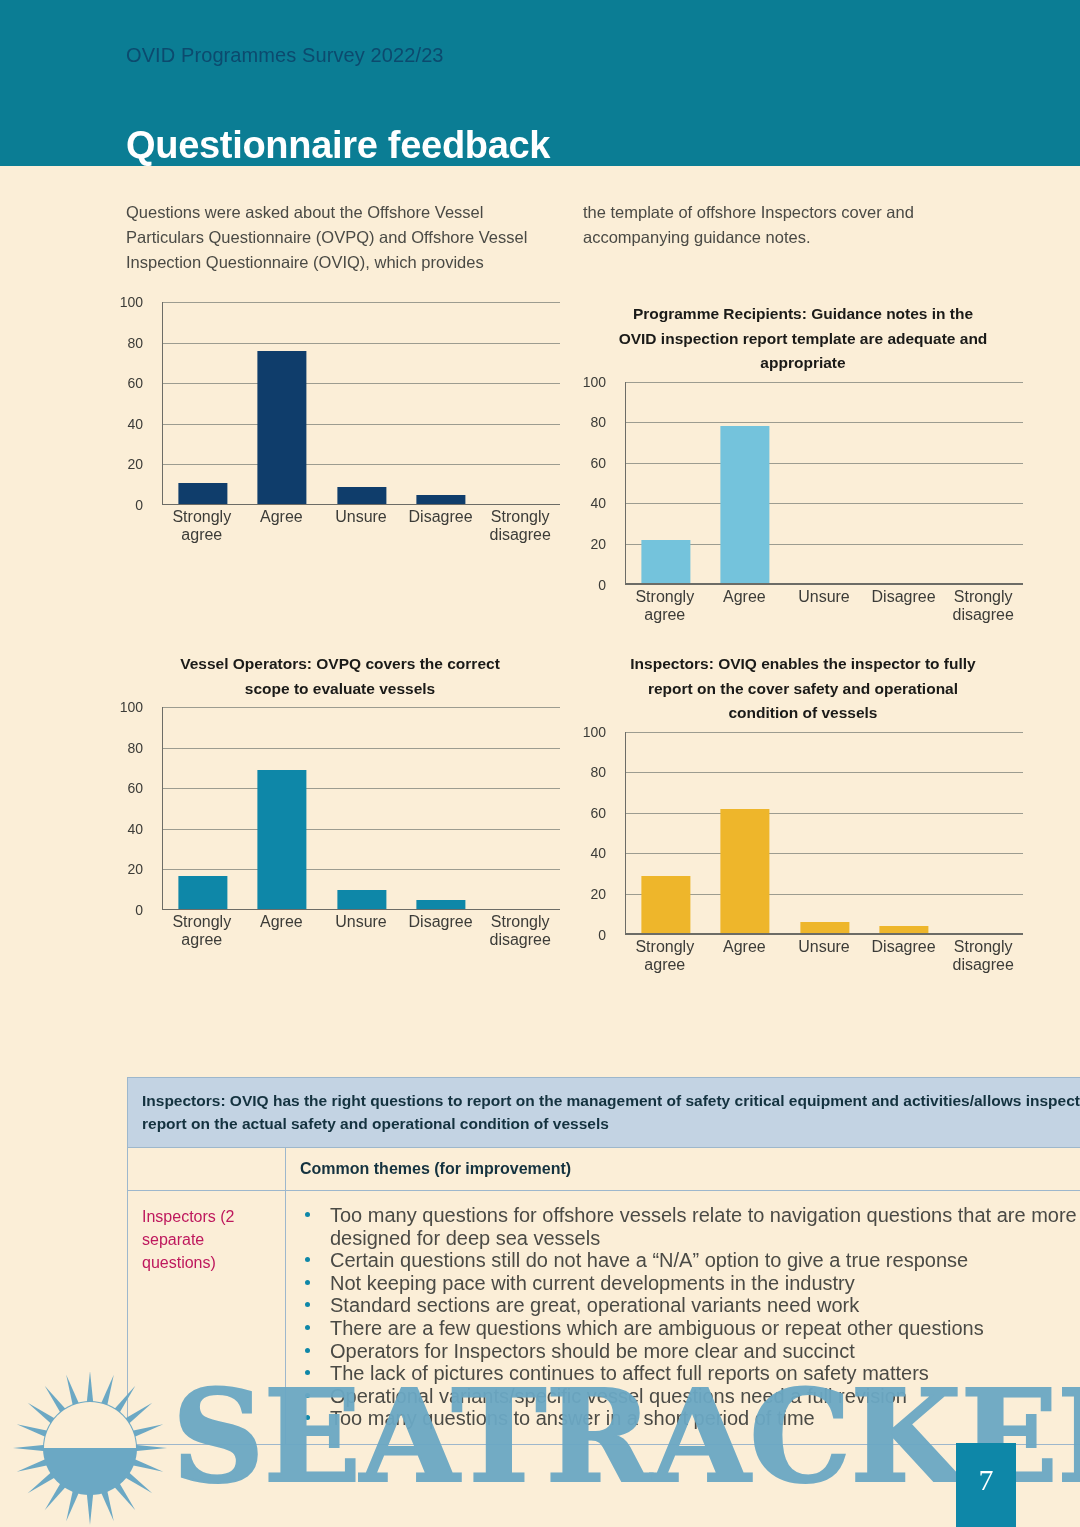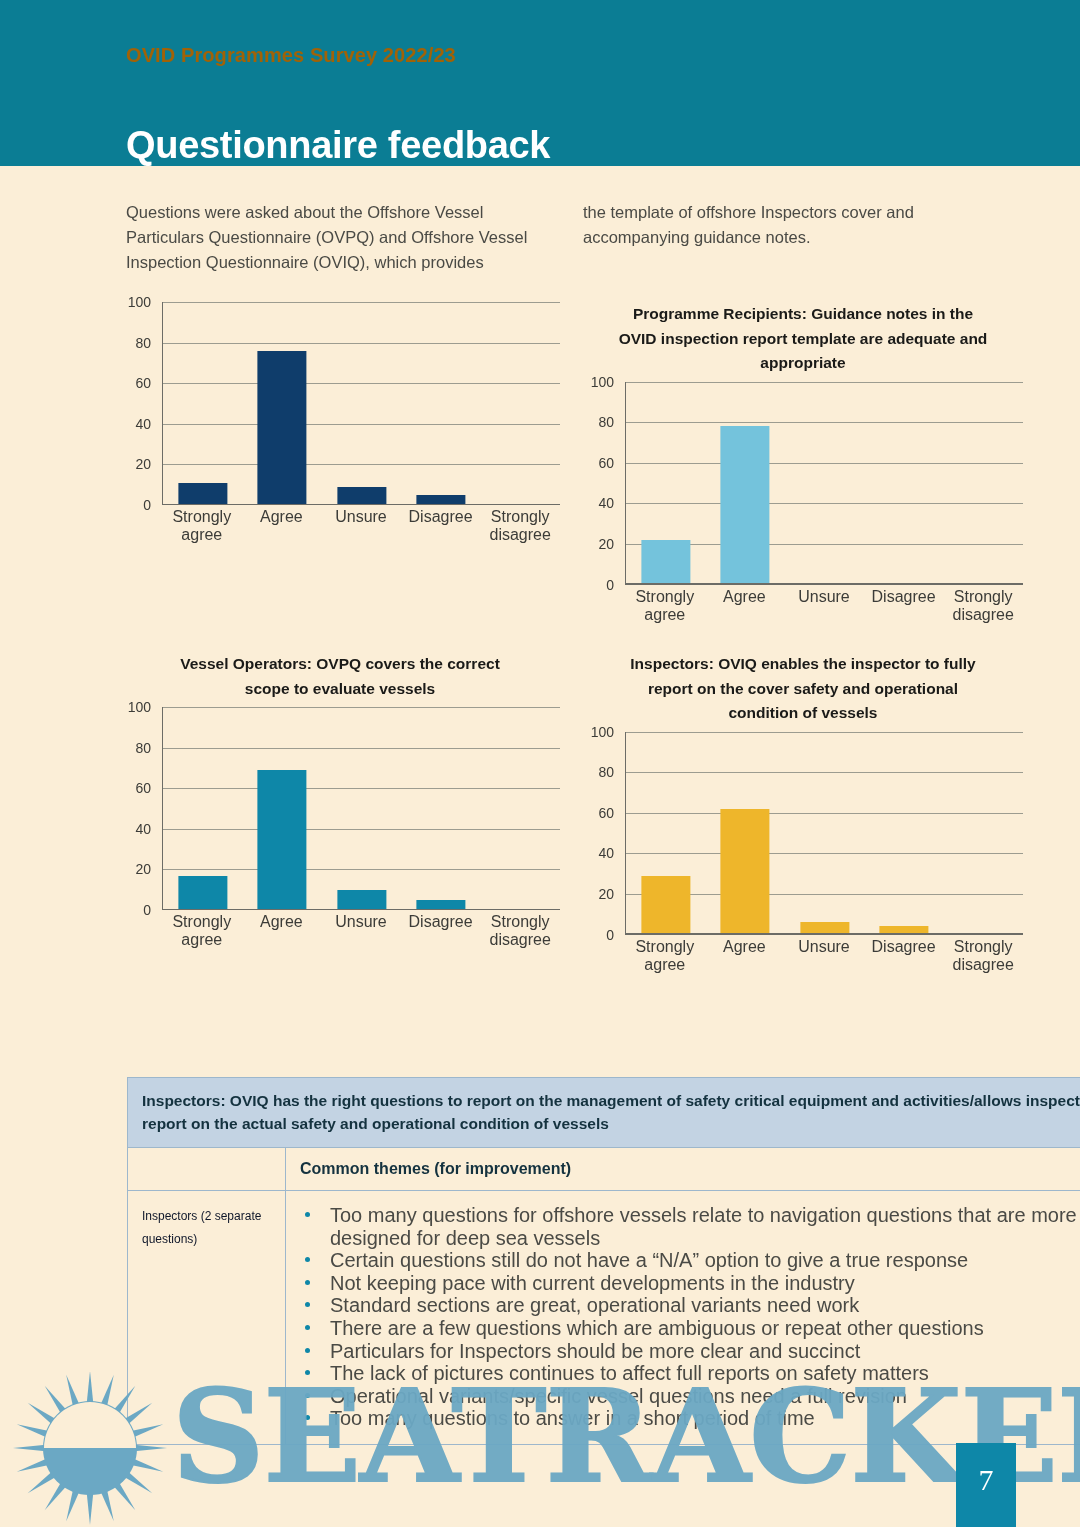--- a/index.html
+++ b/index.html
@@ -19,22 +19,22 @@
   .header-band {
     position: absolute;
     left: 0; top: 0;
     width: 1080px; height: 166px;
     background: #0b7d94;
   }
   .header-eyebrow {
     position: absolute;
     left: 126px; top: 44px;
     font-size: 20px;
-    font-weight: 700;
-    color: #a16207;
+    font-weight: 400;
+    color: #0c4a6e;
     letter-spacing: 0.1px;
   }
   .header-title {
     position: absolute;
     left: 126px; top: 102px;
     font-size: 38px;
     font-weight: 700;
     color: #ffffff;
     letter-spacing: -0.3px;
     margin-top: 22px;
@@ -77,21 +77,21 @@
   }
   
   .y-labels {
     position: absolute;
     left: 0; top: 0;
     width: 38px;
     height: 203px;
   }
   .y-lab {
     position: absolute;
-    right: 7px;
+    right: 15px;
     font-size: 14px;
     color: #3c3c38;
     transform: translateY(-50%);
     white-space: nowrap;
   }
   .plot-area {
     position: absolute;
     left: 42px; top: 0;
     right: 0;
     height: 203px;
@@ -179,23 +179,23 @@
     font-size: 16px;
     font-weight: 700;
     color: #14323f;
   }
   .tt-body {
     display: flex;
     min-height: 190px;
   }
   .tt-rowlabel {
     padding: 14px 14px 10px 14px;
-    font-size: 12px;
+    font-size: 16px;
     line-height: 23px;
-    color: #0f172a;
+    color: #be185d;
   }
   .tt-list {
     list-style: none;
     margin: 0;
     padding: 13px 18px 14px 14px;
   }
   .tt-list li {
     position: relative;
     padding-left: 30px;
     font-size: 20px;
@@ -460,21 +460,21 @@
     <div class="tt-col-left">
       <div class="tt-rowlabel">Inspectors (2 separate questions)</div>
     </div>
     <div class="tt-col-right">
       <ul class="tt-list">
           <li><span class="tt-bullet" style="background: rgb(14, 135, 168);"></span><span>Too many questions for offshore vessels relate to navigation questions that are more designed for deep sea vessels</span></li>
           <li><span class="tt-bullet" style="background: rgb(14, 135, 168);"></span><span>Certain questions still do not have a “N/A” option to give a true response</span></li>
           <li><span class="tt-bullet" style="background: rgb(14, 135, 168);"></span><span>Not keeping pace with current developments in the industry</span></li>
           <li><span class="tt-bullet" style="background: rgb(14, 135, 168);"></span><span>Standard sections are great, operational variants need work</span></li>
           <li><span class="tt-bullet" style="background: rgb(14, 135, 168);"></span><span>There are a few questions which are ambiguous or repeat other questions</span></li>
-          <li><span class="tt-bullet" style="background: rgb(14, 135, 168);"></span><span>Particulars for Inspectors should be more clear and succinct</span></li>
+          <li><span class="tt-bullet" style="background: rgb(14, 135, 168);"></span><span>Operators for Inspectors should be more clear and succinct</span></li>
           <li><span class="tt-bullet" style="background: rgb(14, 135, 168);"></span><span>The lack of pictures continues to affect full reports on safety matters</span></li>
           <li><span class="tt-bullet" style="background: rgb(14, 135, 168);"></span><span>Operational variants/specific vessel questions need a full revision</span></li>
           <li><span class="tt-bullet" style="background: rgb(14, 135, 168);"></span><span>Too many questions to answer in a short period of time</span></li>
         </ul>
     </div>
   </div>
 </div>
 
 <div class="watermark">
   <svg class="wm-logo" viewBox="0 0 164 156">

